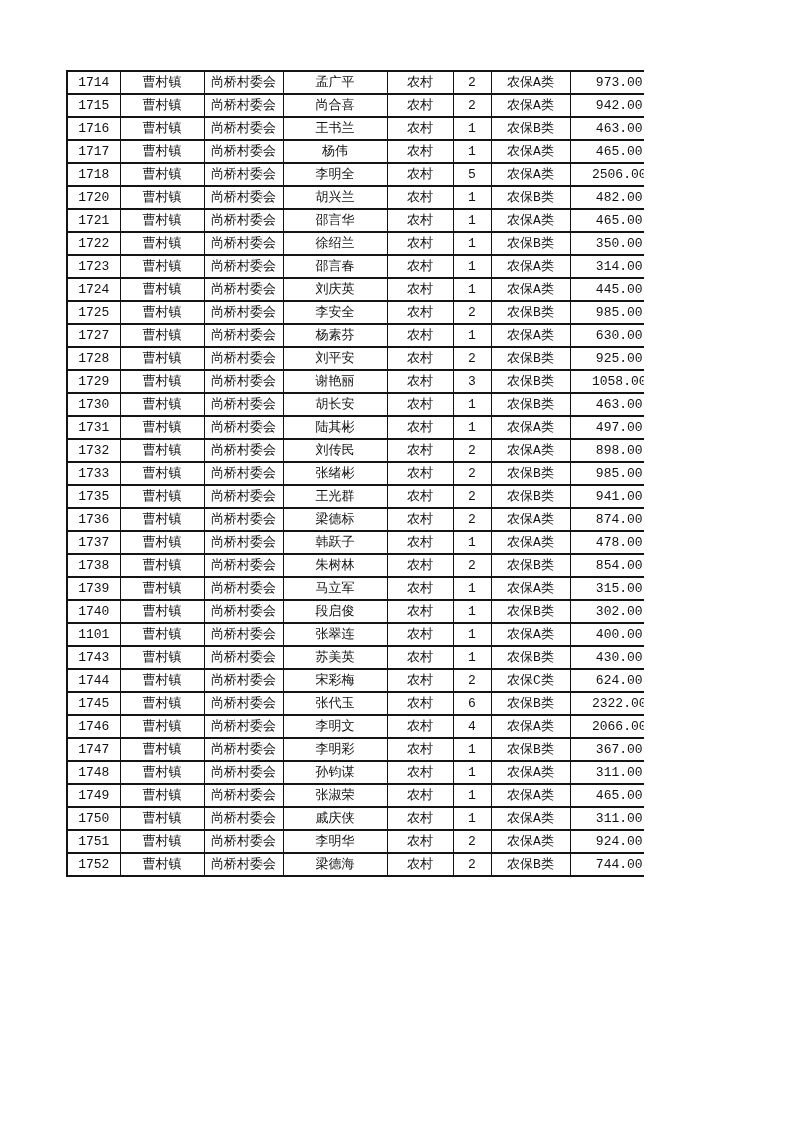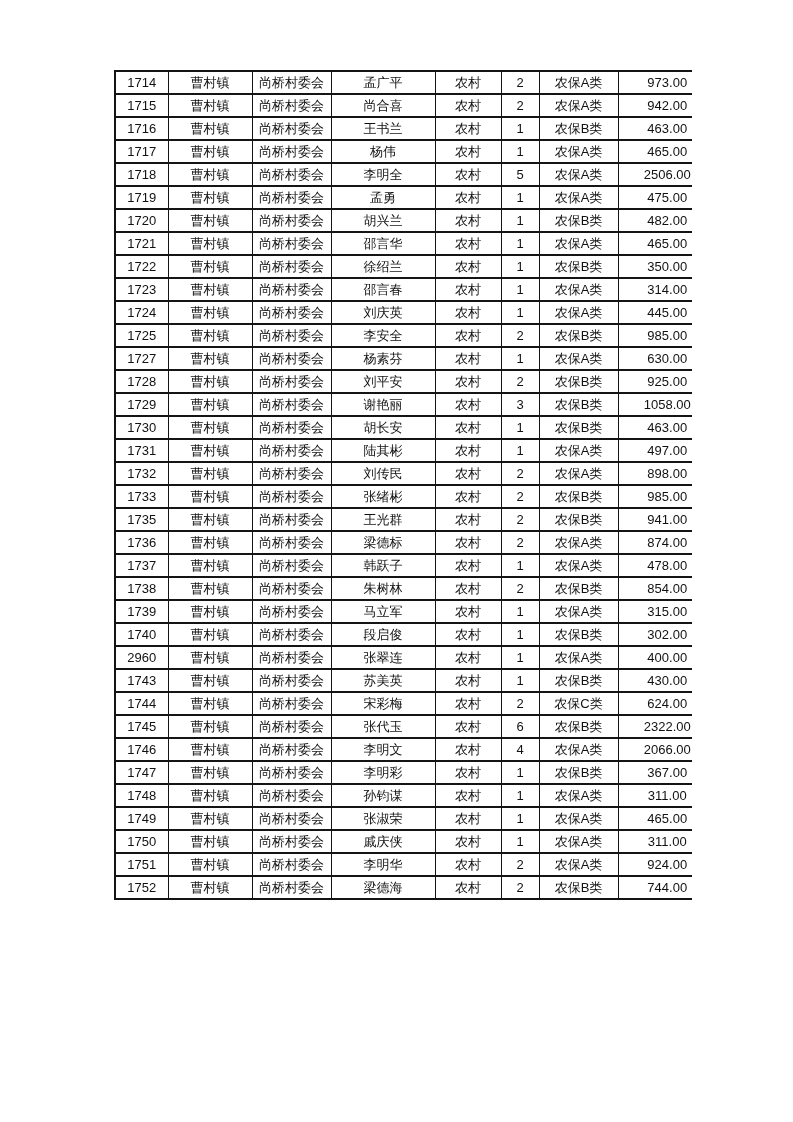--- a/index.html
+++ b/index.html
@@ -6,23 +6,22 @@
     margin: 0;
     padding: 0;
     background: #ffffff;
   }
   .page {
     position: relative;
     width: 644px;
     height: 1122px;
     background: #ffffff;
     overflow: hidden;
-    font-family: Liberation Sans, sans-serif;
+    font-family: Liberation Mono, monospace;
     color: #111111;
-    margin-left: 48px;
   }
   table.roster {
     position: absolute;
     left: 66px;
     top: 70px;
     width: 602px;
     border-collapse: collapse;
     table-layout: fixed;
     border: 2px solid #141414;
   }
@@ -109,30 +108,20 @@
           <td>1718</td>
           <td>曹村镇</td>
           <td>尚桥村委会</td>
           <td>李明全</td>
           <td>农村</td>
           <td>5</td>
           <td>农保A类</td>
           <td>2506.00</td>
         </tr>
         <tr>
-          <td>1719</td>
-          <td>曹村镇</td>
-          <td>尚桥村委会</td>
-          <td>孟勇</td>
-          <td>农村</td>
-          <td>1</td>
-          <td>农保A类</td>
-          <td>475.00</td>
-        </tr>
-        <tr>
           <td>1720</td>
           <td>曹村镇</td>
           <td>尚桥村委会</td>
           <td>胡兴兰</td>
           <td>农村</td>
           <td>1</td>
           <td>农保B类</td>
           <td>482.00</td>
         </tr>
         <tr>
@@ -309,21 +298,21 @@
           <td>1740</td>
           <td>曹村镇</td>
           <td>尚桥村委会</td>
           <td>段启俊</td>
           <td>农村</td>
           <td>1</td>
           <td>农保B类</td>
           <td>302.00</td>
         </tr>
         <tr>
-          <td>2960</td>
+          <td>1101</td>
           <td>曹村镇</td>
           <td>尚桥村委会</td>
           <td>张翠连</td>
           <td>农村</td>
           <td>1</td>
           <td>农保A类</td>
           <td>400.00</td>
         </tr>
         <tr>
           <td>1743</td>

